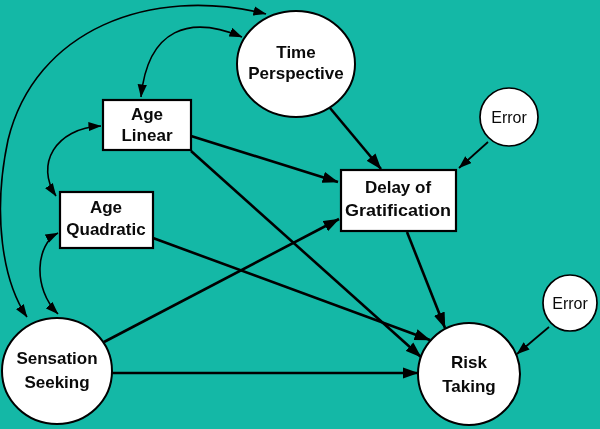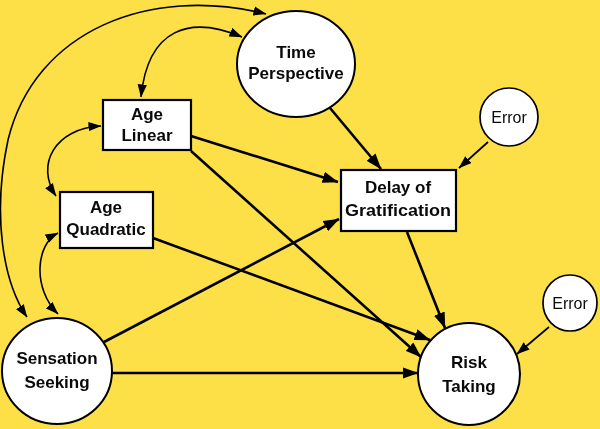--- a/index.html
+++ b/index.html
@@ -4,21 +4,21 @@
 <style>
   html, body {
     margin: 0;
     padding: 0;
     background: #ffffff;
   }
   .stage {
     position: relative;
     width: 600px;
     height: 429px;
-    background: #fde047;
+    background: #14b8a6;
     overflow: hidden;
     font-family: "Liberation Sans", sans-serif;
   }
   svg { display: block; }
   .shape {
     fill: #ffffff;
     stroke: #000000;
   }
   .rect-shape { stroke-width: 2.2; }
   .ellipse-shape { stroke-width: 2; }

